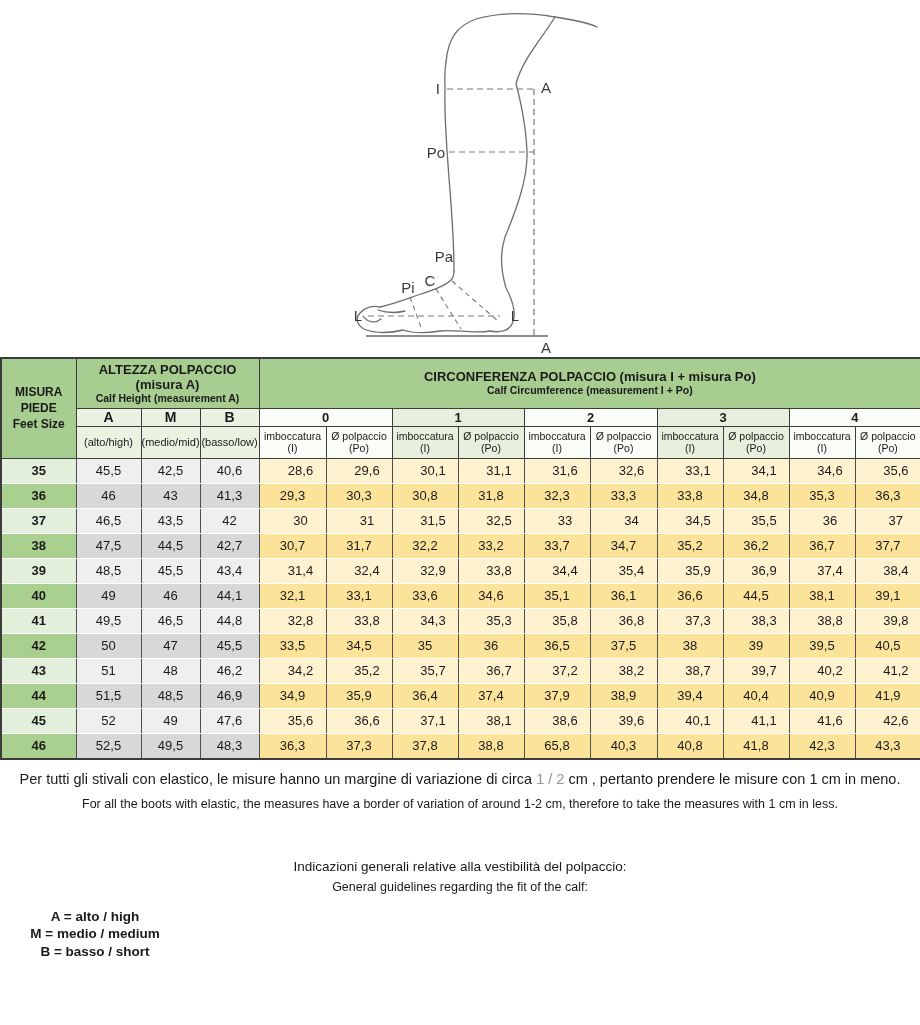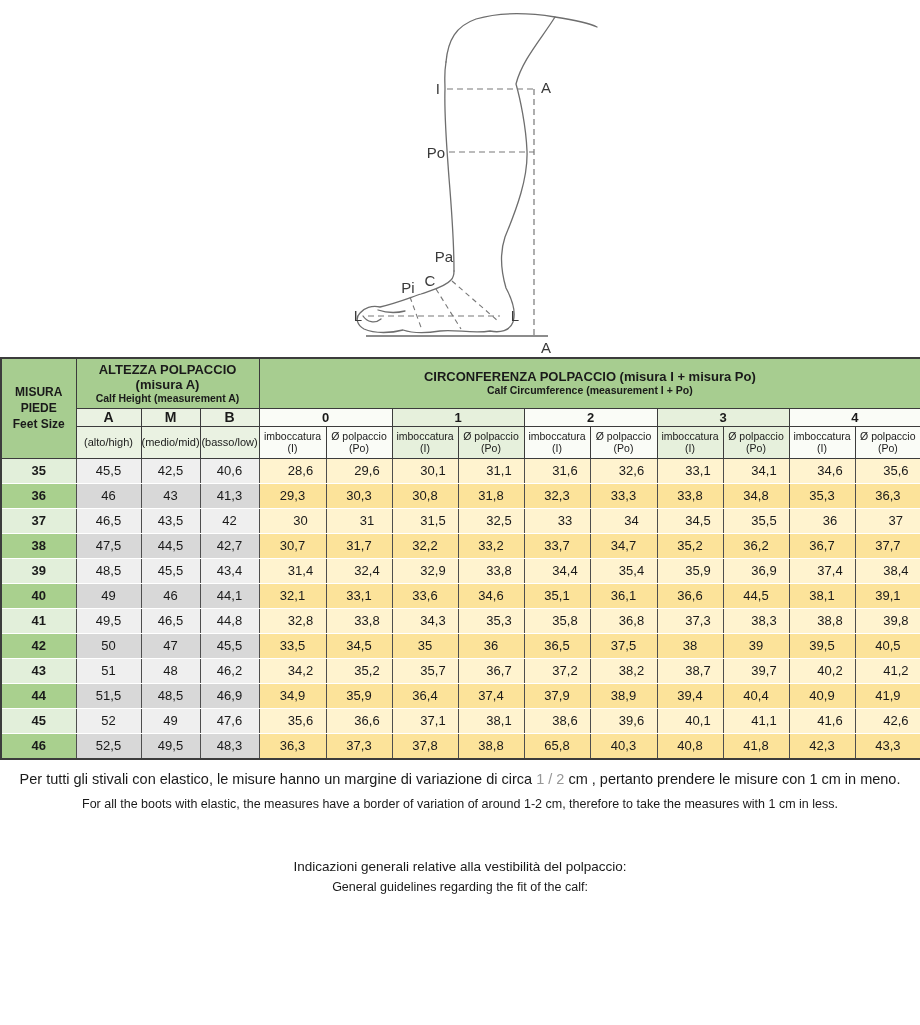--- a/index.html
+++ b/index.html
@@ -368,13 +368,18 @@
     </tbody>
 </table>
 
 <div class="note-it"><span>Per tutti gli stivali con elastico, le misure hanno un margine di variazione di circa </span><span class="soft">1 / 2</span><span> cm , pertanto prendere le misure con 1 cm in meno.</span></div>
 <div class="note-en">For all the boots with elastic, the measures have a border of variation of around 1-2 cm, therefore to take the measures with 1 cm in less.</div>
 
 <div class="fit-it">Indicazioni generali relative alla vestibilità del polpaccio:</div>
 <div class="fit-en">General guidelines regarding the fit of the calf:</div>
 
 <div class="legend">
+  <div class="legend-col legend-right" id="legend-right">
+      <div>A = alto / high</div>
+      <div>M = medio / medium</div>
+      <div>B = basso / short</div>
+    </div>
 </div>
 
 </body></html>

